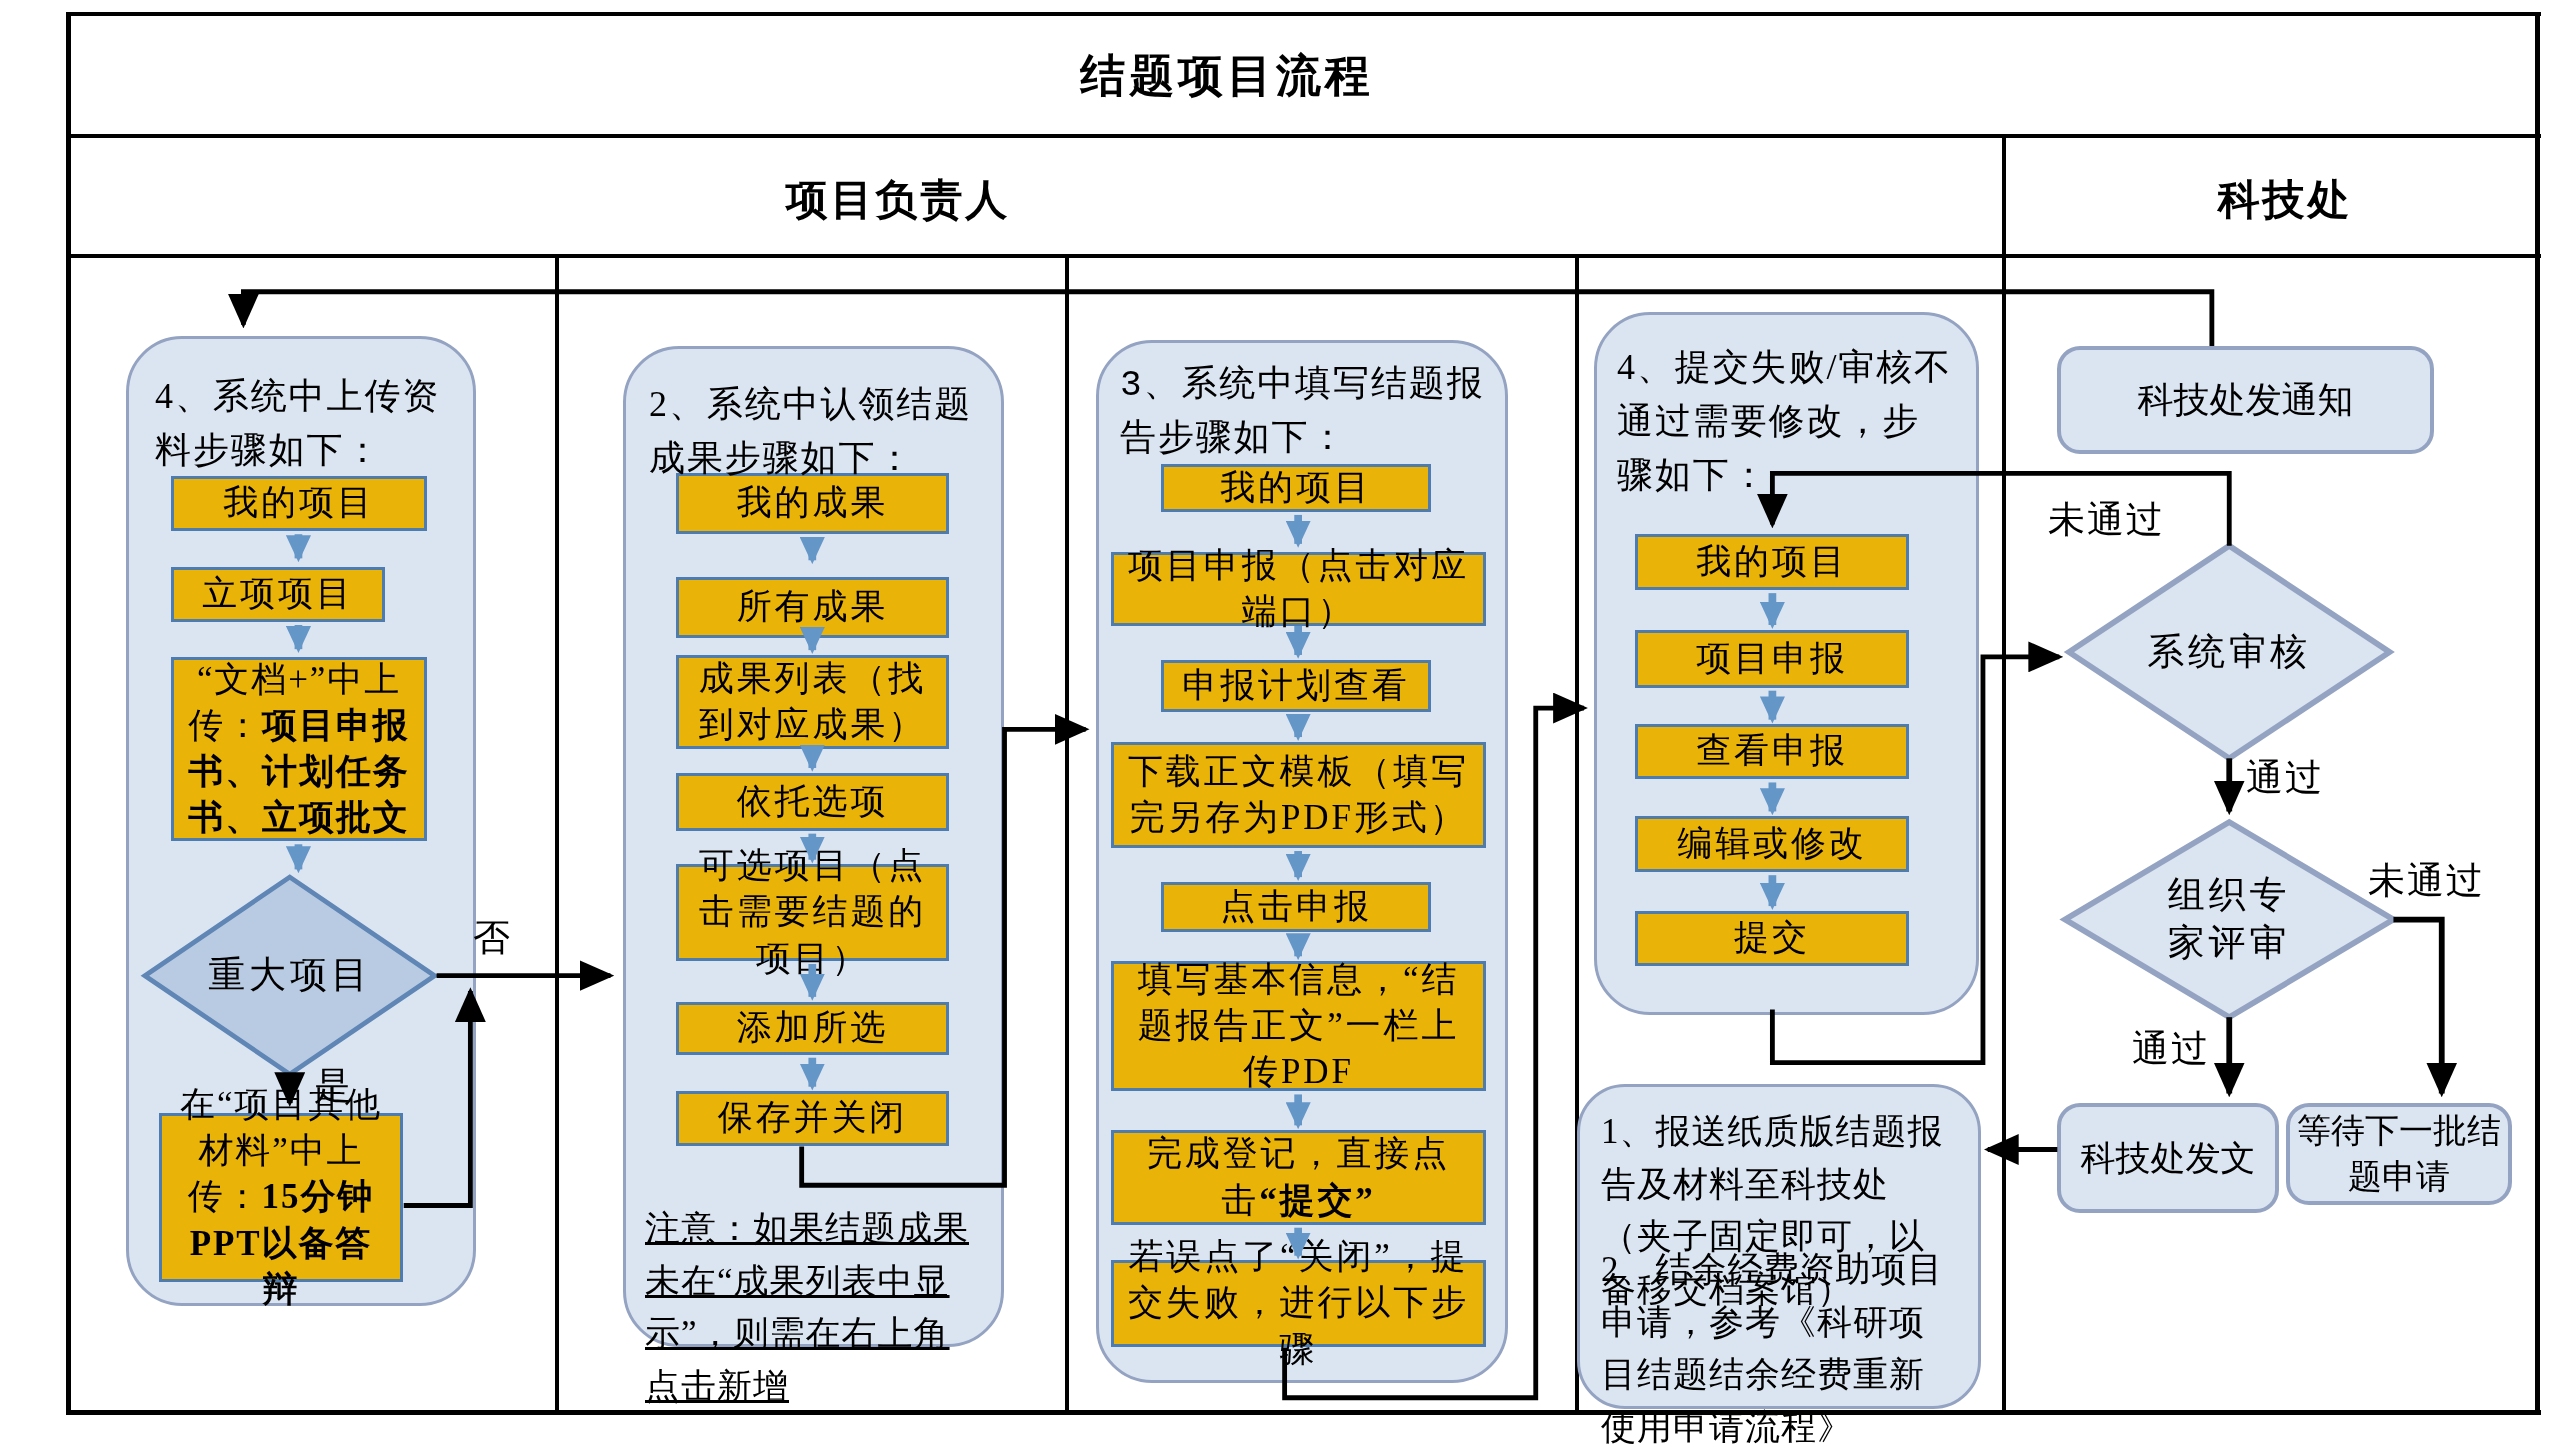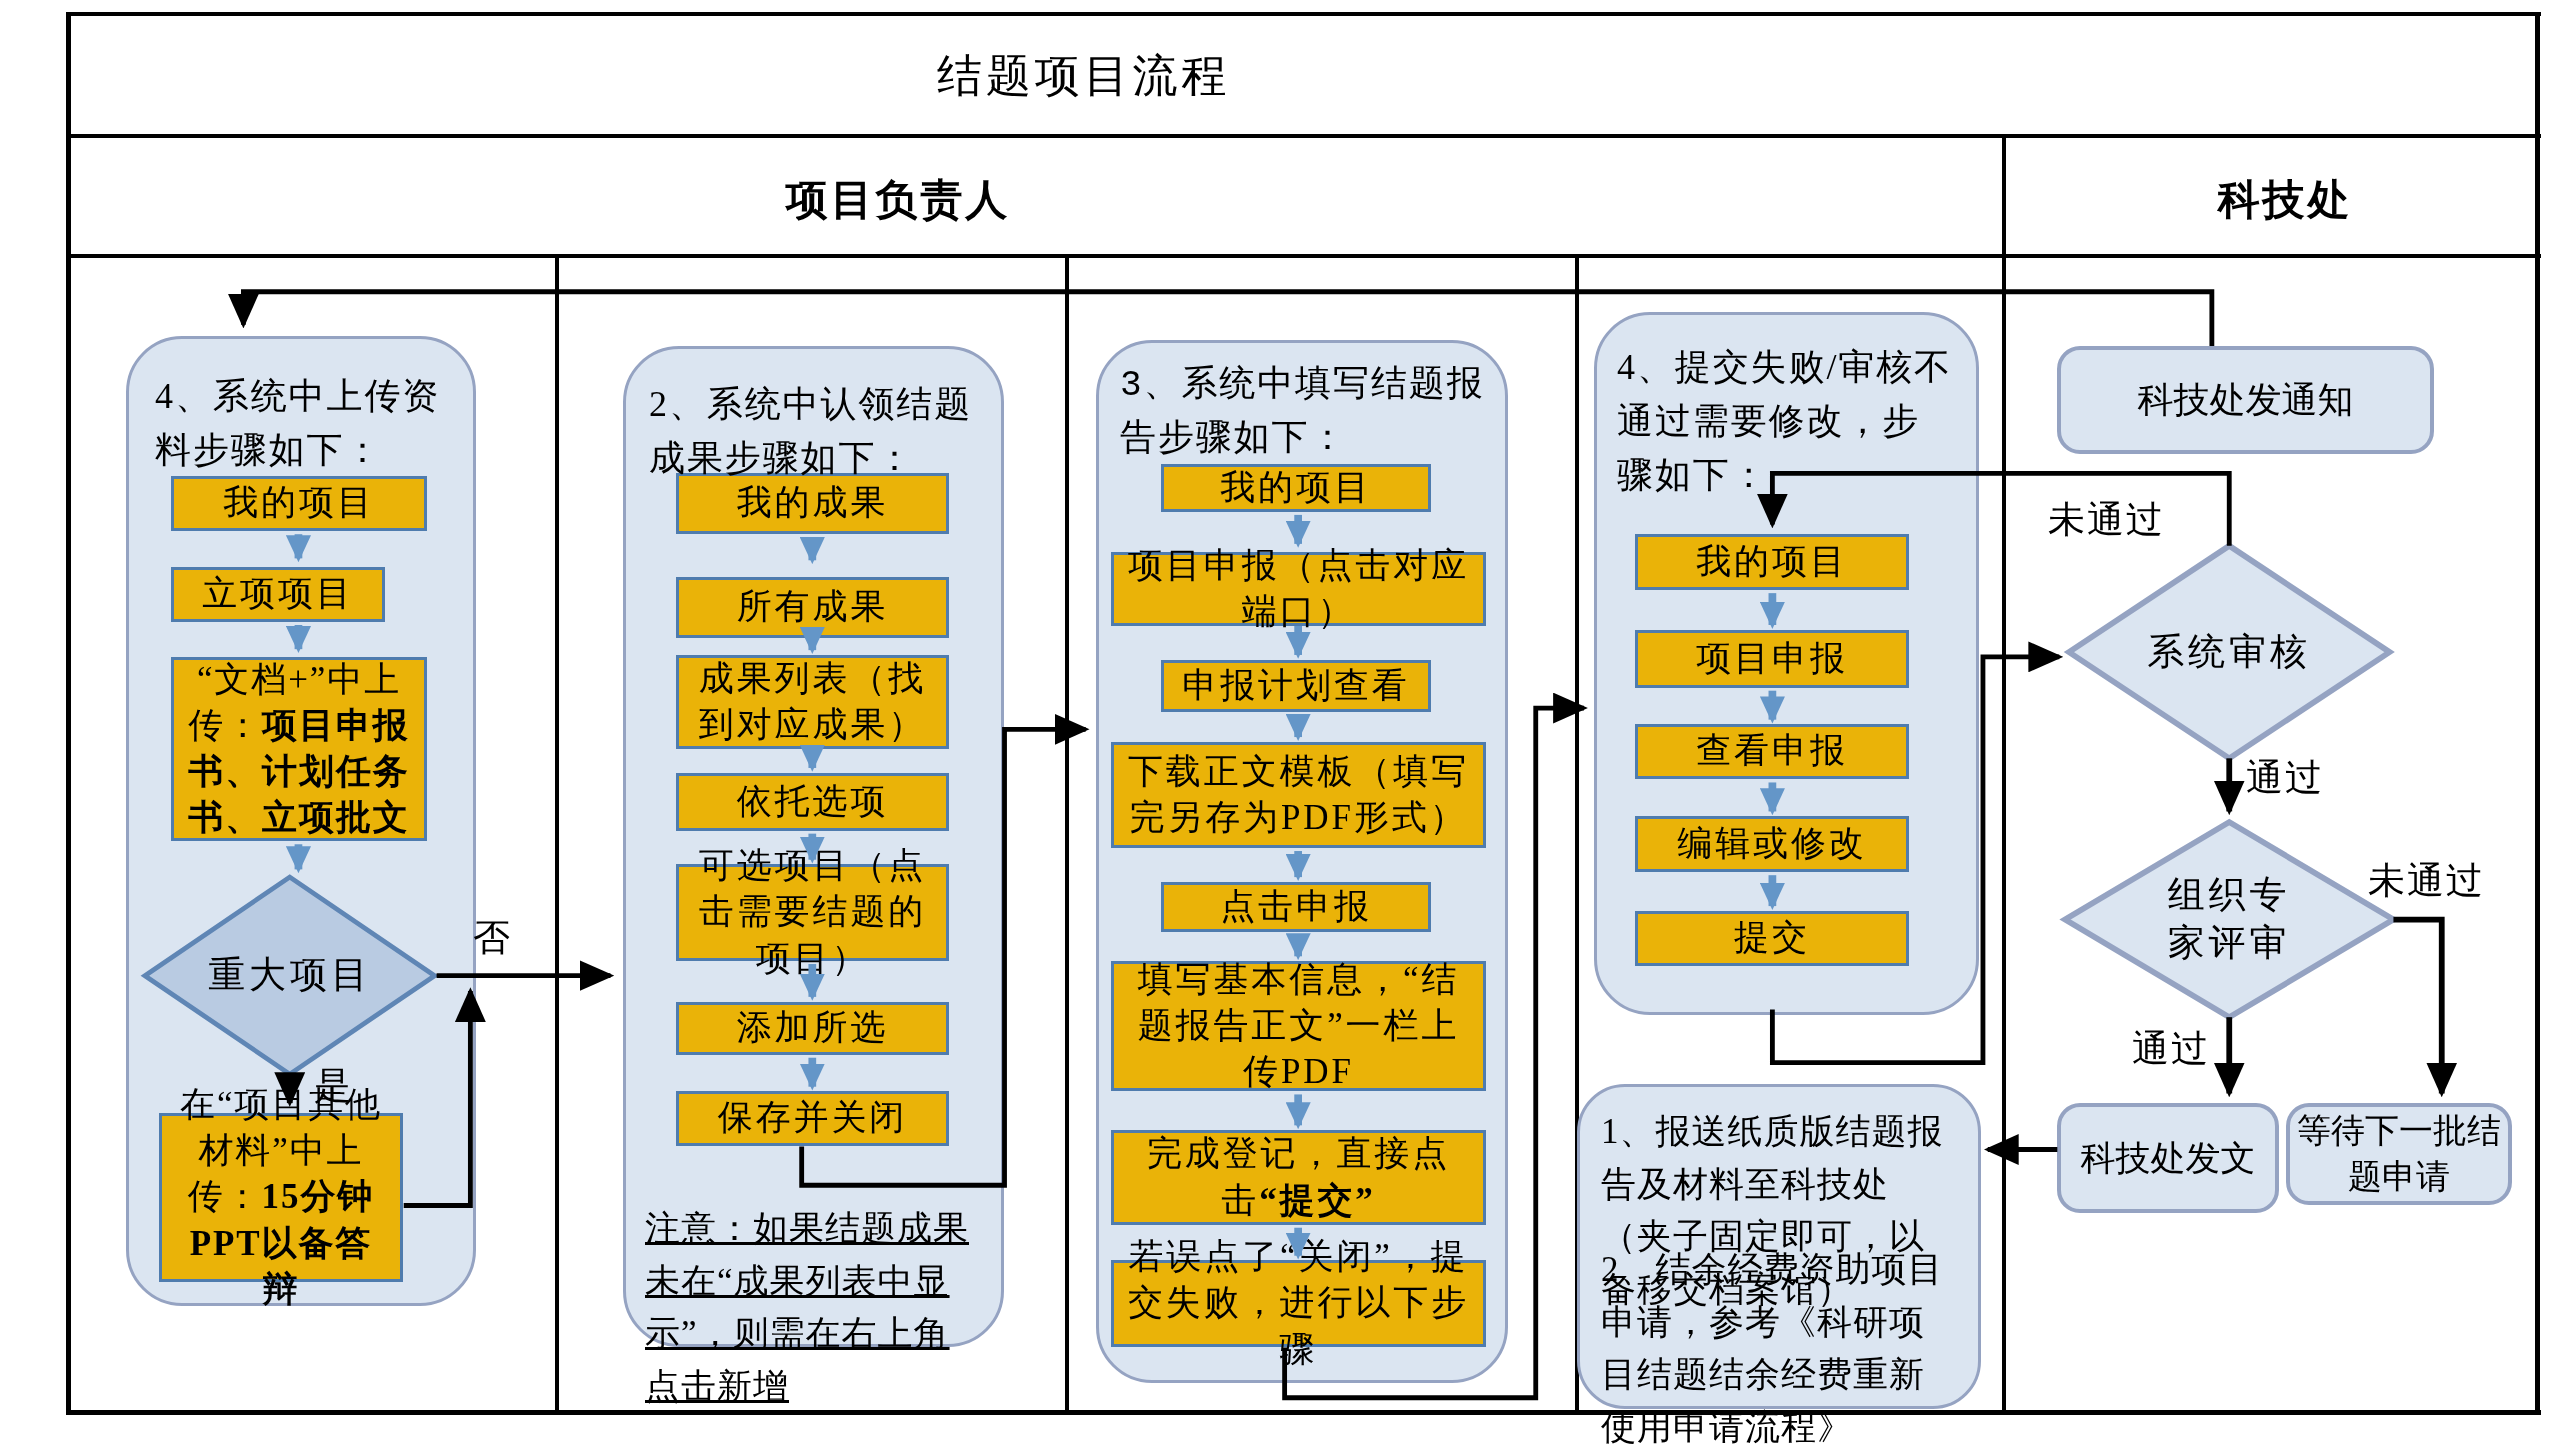--- a/index.html
+++ b/index.html
@@ -11,21 +11,21 @@
         display:flex;align-items:center;justify-content:center;text-align:center;font-size:36px;}
   .step{position:absolute;background:#eab308;border:3.9px solid #4f7cae;z-index:3;
         display:flex;align-items:center;justify-content:center;text-align:center;
         font-size:35px;line-height:1.32;padding:1.9px 9.7px;box-sizing:border-box;letter-spacing:2.9px;}
   .ghead{position:absolute;z-index:5;font-size:36px;line-height:1.5;letter-spacing:1.9px;}
   .lbl{position:absolute;z-index:6;font-size:37px;letter-spacing:1.9px;}
   .dlabel{position:absolute;z-index:6;font-size:37px;text-align:center;letter-spacing:3.9px;line-height:1.3;}
   .note{position:absolute;z-index:5;font-size:35px;line-height:1.5;letter-spacing:1px;}
   .b{font-weight:bold;}
   svg.overlay{position:absolute;left:0;top:0;z-index:4;pointer-events:none;}
-  .title{position:absolute;z-index:5;font-size:45px;font-weight:normal;letter-spacing:3.9px;}
+  .title{position:absolute;z-index:5;font-size:45px;font-weight:bold;text-align:center;letter-spacing:3.9px;}
   .laneh{position:absolute;z-index:5;font-size:42px;font-weight:bold;text-align:center;letter-spacing:2.9px;}
 </style>
 </head>
 <body>
 
 <div class="stage">
 
   <div class="tline" style="left:66px;top:11.6px;width:2475px;height:4.8px;"></div>
   <div class="tline" style="left:66px;top:1410px;width:2475px;height:4.8px;"></div>
   <div class="tline" style="left:66px;top:11.6px;width:4.8px;height:1403px;"></div>

